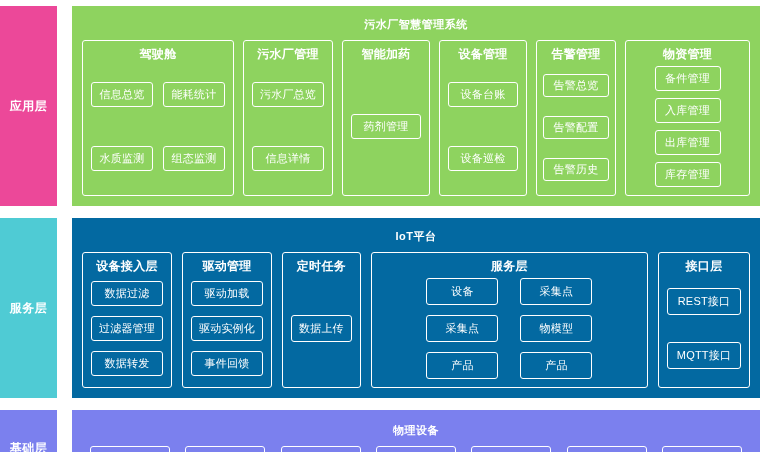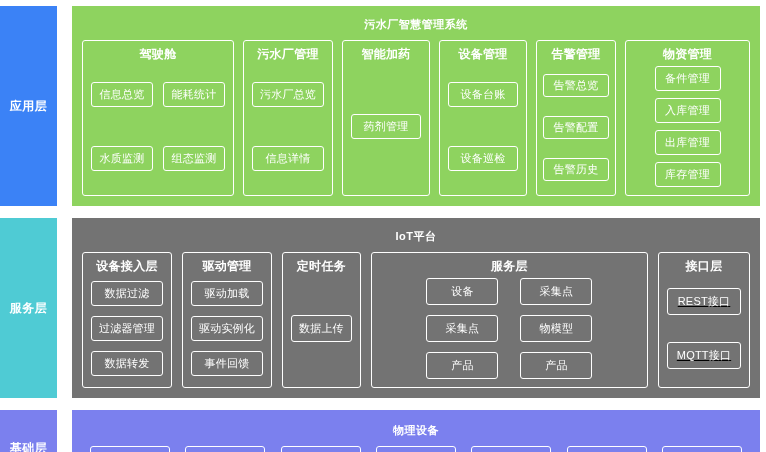--- a/index.html
+++ b/index.html
@@ -110,21 +110,21 @@
     display: flex;
     align-items: center;
     justify-content: center;
     box-sizing: border-box;
     padding: 5px 7px;
     white-space: nowrap;
     letter-spacing: 0.2px;
   }
 
   
-  .app-tab   { background: #3b82f6; }
+  .app-tab   { background: #ec4899; }
   .app-panel { background: #8ed35f; }
   .app-panel .groups { gap: 9px; }
 
   .g-cockpit  { flex: 0 0 152px; }
   .g-plant    { flex: 0 0 88px; }
   .g-dosing   { flex: 0 0 88px; }
   .g-device   { flex: 0 0 88px; }
   .g-alarm    { flex: 0 0 80px; }
   .g-material { flex: 1 1 auto; }
 
@@ -137,21 +137,21 @@
   .g-plant .item,
   .g-dosing .item,
   .g-device .item { flex: 0 0 100%; }
 
   .g-alarm { padding: 5px 6px 6px 6px; }
   .g-alarm .group-items { gap: 4px; }
   .g-alarm .item { flex: 0 0 100%; padding: 4px 6px; }
 
   
   .svc-tab   { background: #4fcbd4; }
-  .svc-panel { background: #737373; }
+  .svc-panel { background: #0369a1; }
   .svc-panel .groups { gap: 10px; align-items: stretch; }
 
   .g-access  { flex: 0 0 78px; }
   .g-driver  { flex: 0 0 78px; }
   .g-timer   { flex: 0 0 78px; }
   .g-service { flex: 1 1 auto; }
   .g-iface   { flex: 0 0 92px; }
 
   .g-access .item,
   .g-driver .item,
@@ -159,21 +159,21 @@
 
   .g-access .group-items,
   .g-driver .group-items { gap: 5px; }
 
   .g-timer .group-items { gap: 14px; justify-content: center; }
   .g-timer .item { padding: 6px 7px; }
 
   .g-service .group-items { gap: 10px 22px; }
   .g-service .item { flex: 0 0 72px; padding: 6px 7px; }
 
-  .g-iface .group-items { gap: 6px; text-decoration: underline; }
+  .g-iface .group-items { gap: 6px; }
   .g-iface .item { flex: 0 0 100%; padding: 6px 4px; }
 
   
   .infra-tab   { background: #7b80ee; }
   .infra-panel { background: #7b80ee; padding-top: 10px; }
   .infra-items {
     display: flex;
     justify-content: space-between;
     align-items: center;
     flex: 1 1 auto;

